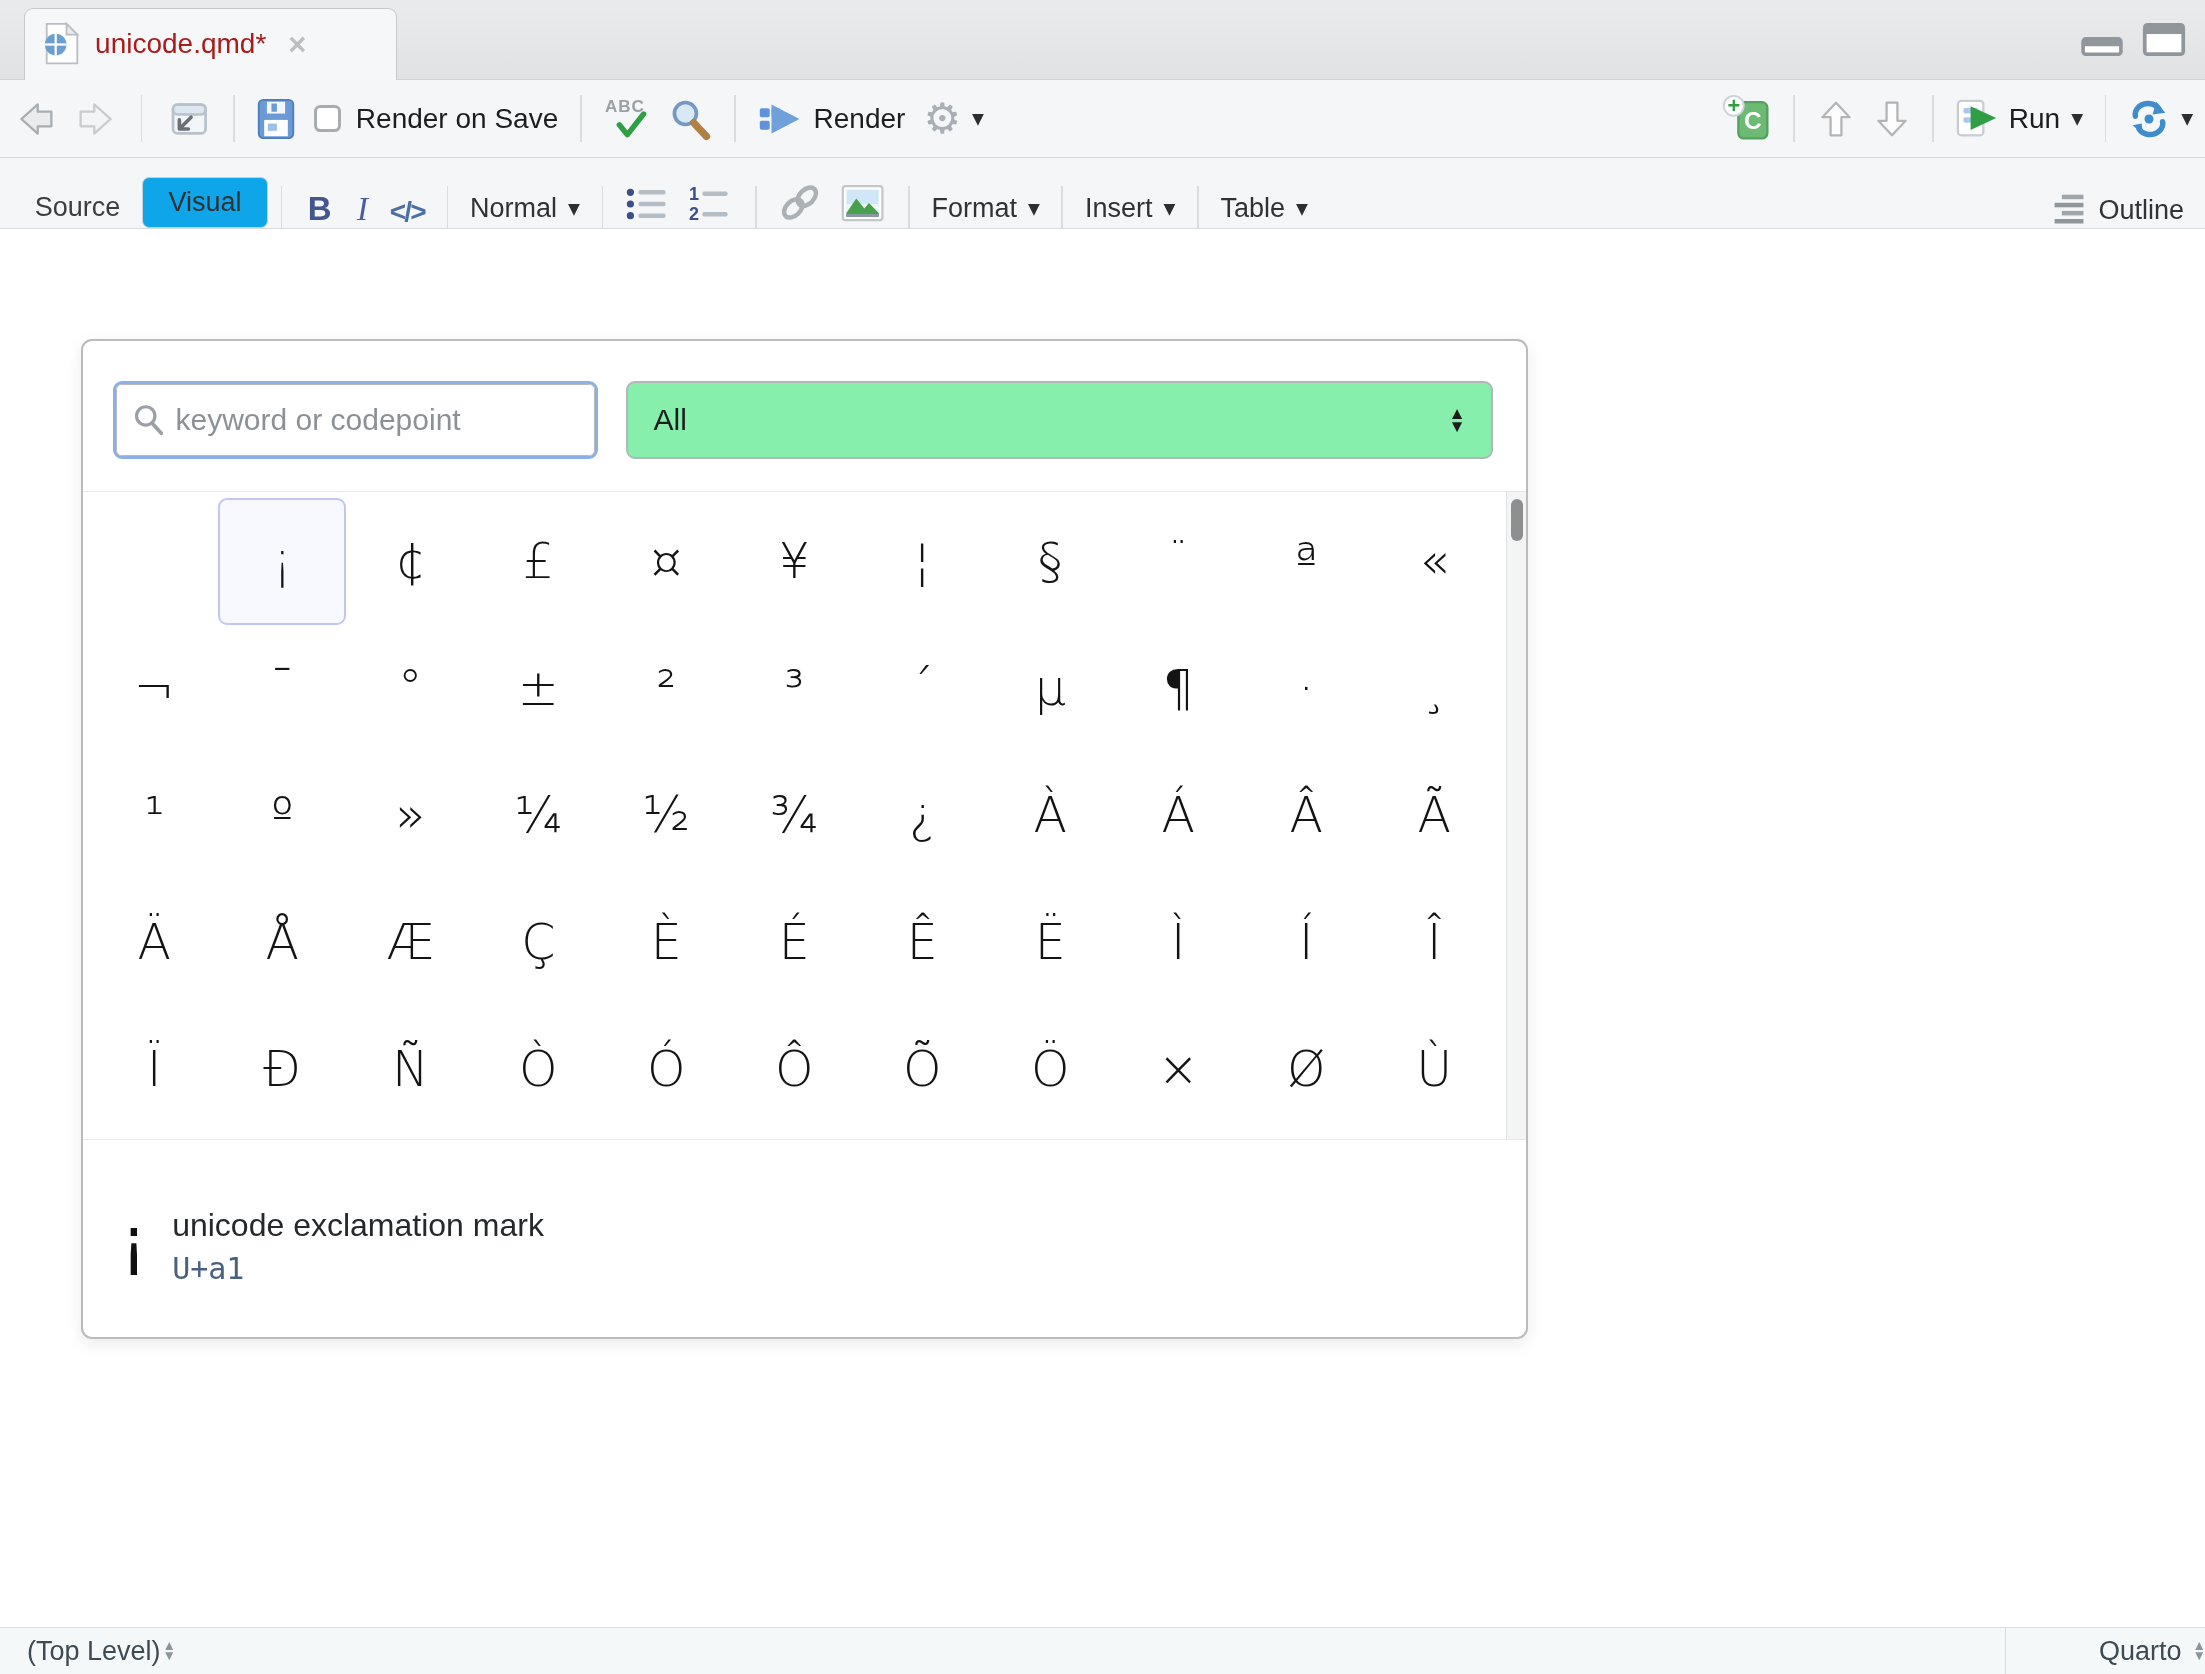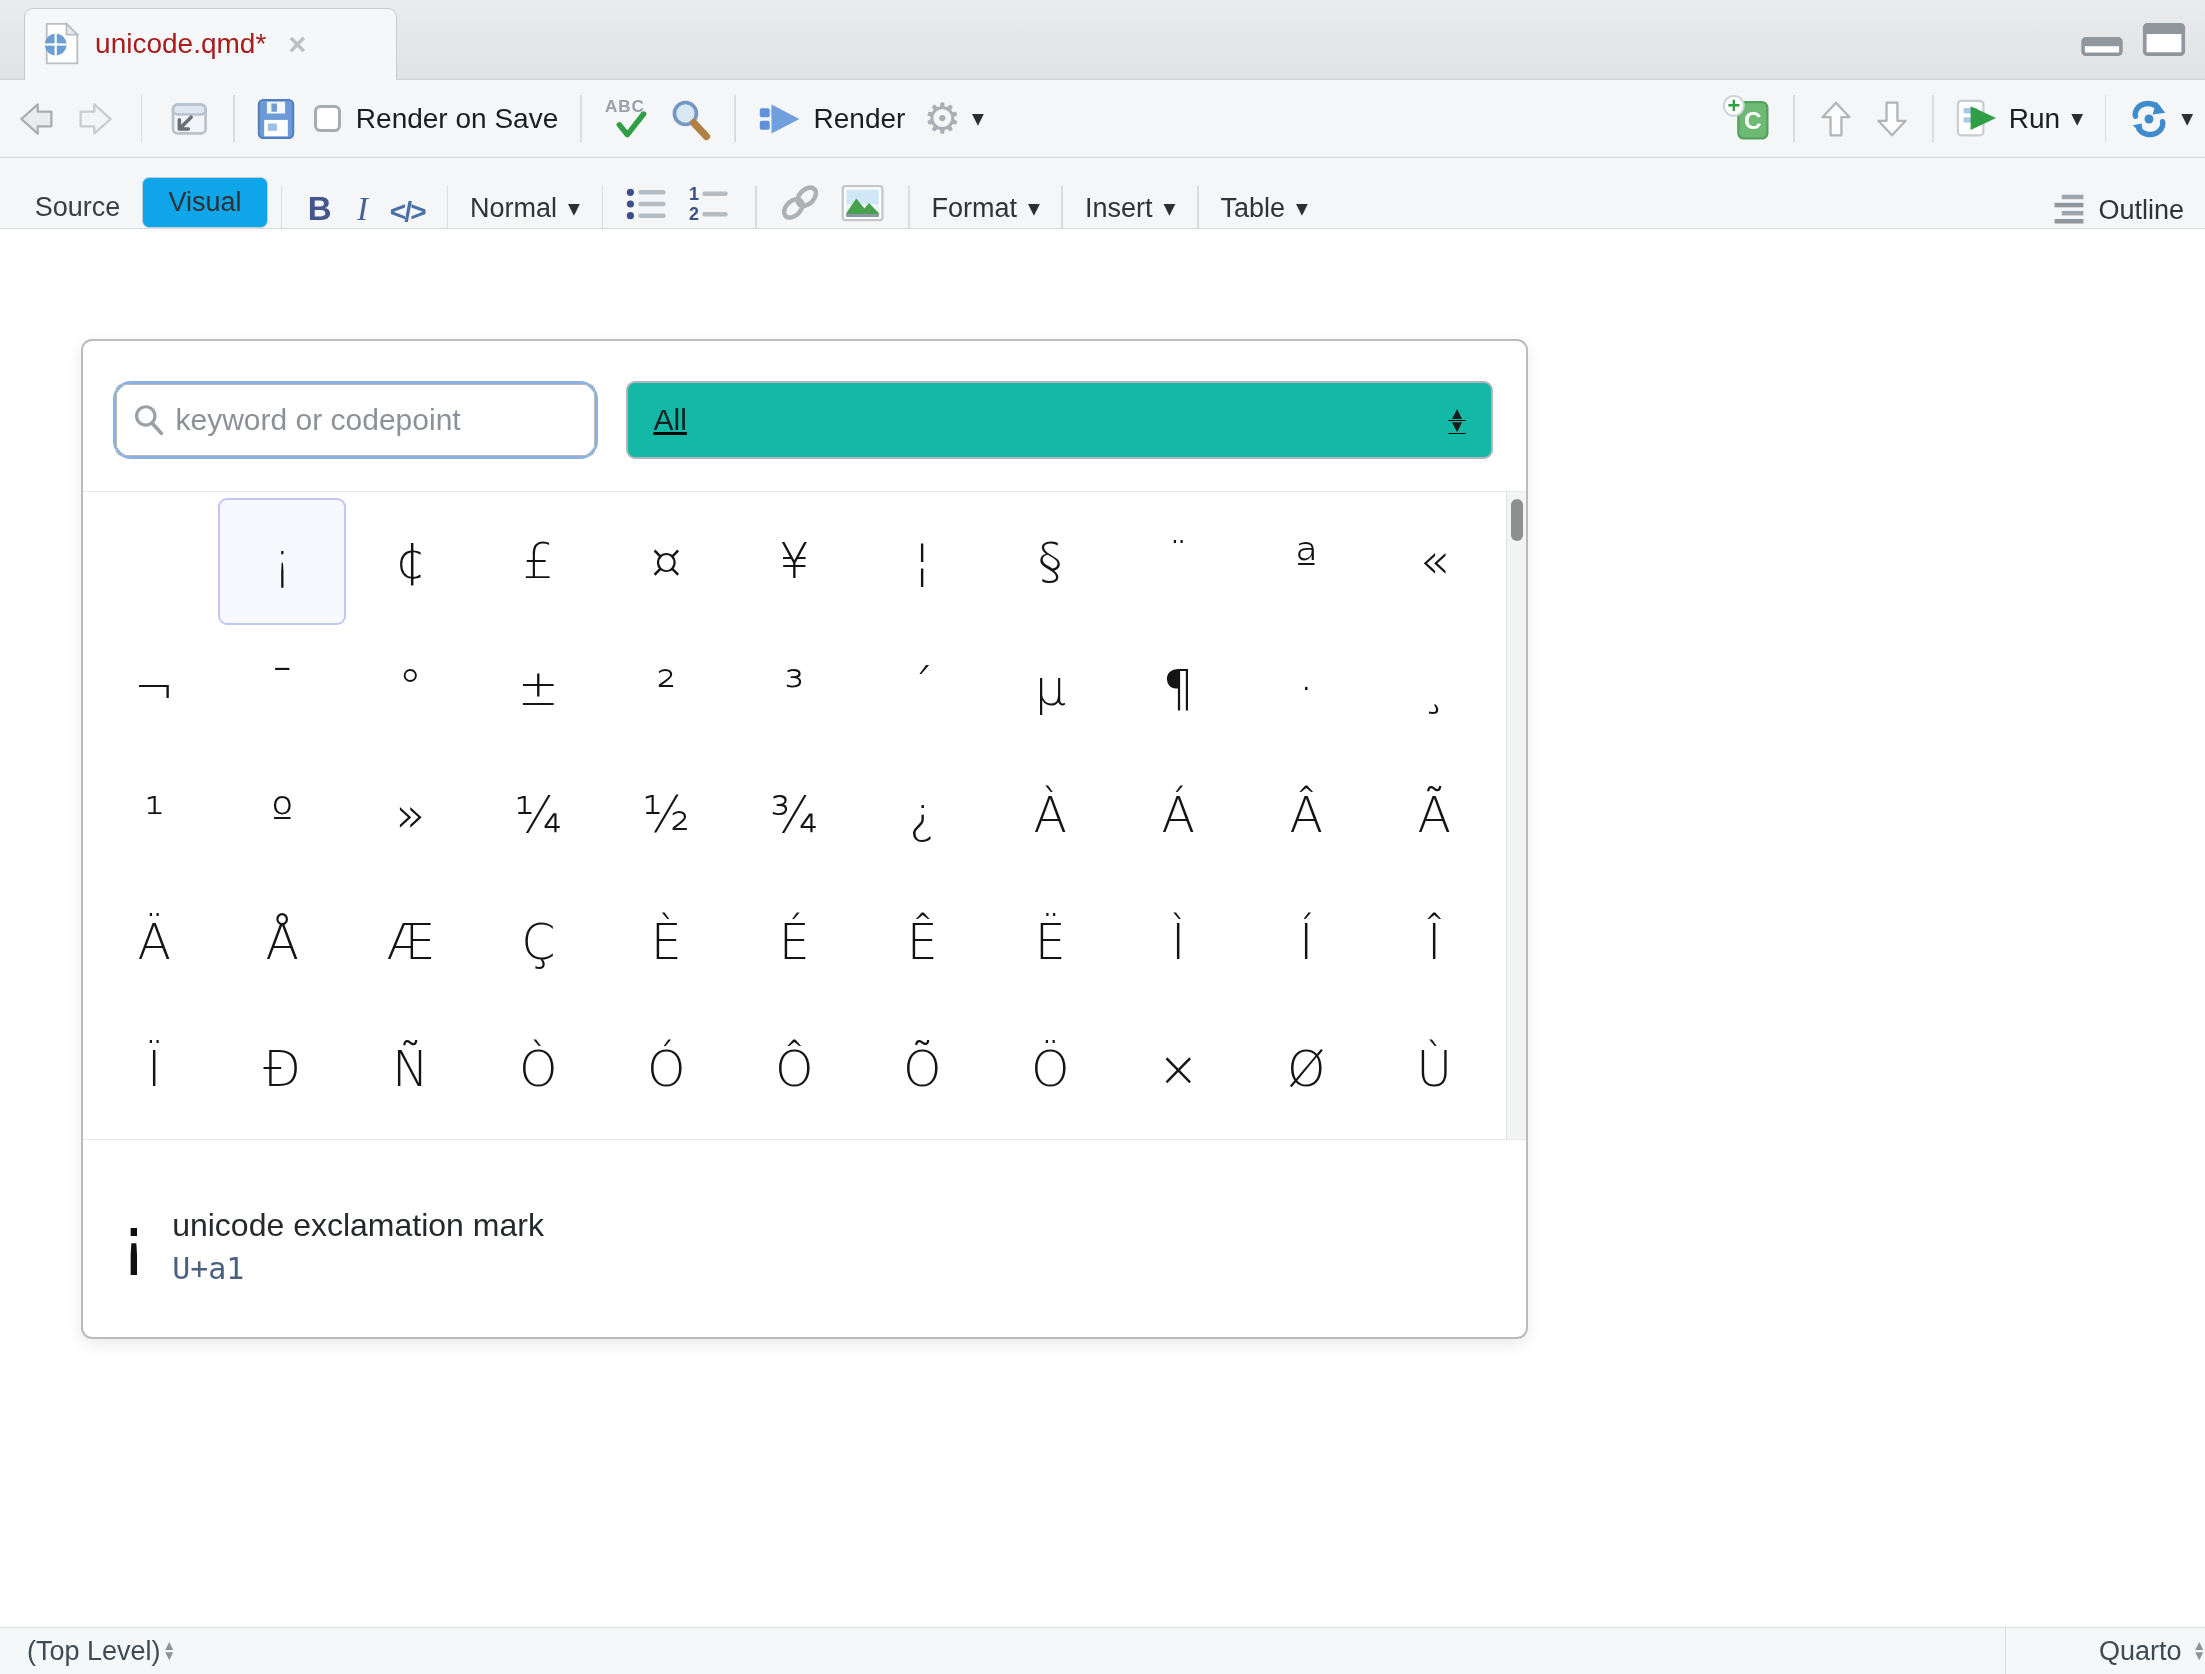--- a/index.html
+++ b/index.html
@@ -40,28 +40,28 @@
   .menu-lbl { font-size:27px; color:#303335; }
   .outline-grp { display:flex; align-items:center; gap:9px; cursor:pointer; }
 
   
   .editor { position:relative; height:1398px; background:#ffffff; }
 
   
   .popup { position:absolute; left:81px; top:110px; width:1447px; height:1000px; background:#fff;
            border:2.7px solid #b9bbbd; border-radius:11px; box-shadow:0 5.5px 16.4px rgba(0,0,0,0.08); }
   .picker-top { display:flex; padding:40px 0 0 30px; gap:28px; }
-  .search-outer { width:485px; height:78px; border:3.6px solid #8cb0e4; border-radius:18px; background:#fff; }
+  .search-outer { width:485px; height:78px; border:3.6px solid #8cb0e4; border-radius:9px; background:#fff; }
   .search-inner { width:100%; height:100%; border:1.8px solid #b7babd; border-radius:5.5px;
                   display:flex; align-items:center; padding:0 14.5px; gap:11px; }
   .search-inner input { border:none; outline:none; font-size:30px; color:#333; width:100%;
                         font-family:"Liberation Sans",sans-serif; background:transparent; }
   .search-inner input::placeholder { color:#8b9196; }
-  .cat-select { width:867px; height:78px; border:2.7px solid #b3b6b9; border-radius:9px; background:#14b8a6;
-                display:flex; align-items:center; justify-content:space-between; padding:0 25.5px; cursor:pointer;text-decoration:underline; }
+  .cat-select { width:867px; height:78px; border:2.7px solid #b3b6b9; border-radius:9px; background:#86efac;
+                display:flex; align-items:center; justify-content:space-between; padding:0 25.5px; cursor:pointer; }
   .cat-select .val { font-size:30px; color:#1c1e20; }
   .spin { display:flex; flex-direction:column; line-height:0.78; font-size:17.3px; color:#1b1b1b; text-align:center; }
   .grid-wrap { position:relative; margin-top:32px; height:649px;
                border-top:1.8px solid #e7e8e9; border-bottom:1.8px solid #e7e8e9; overflow:hidden; }
   .grid { display:grid; grid-template-columns:repeat(11,128px); grid-auto-rows:127px; padding:5.5px 0 0 7.3px; }
   .cell { display:flex; align-items:center; justify-content:center; font-size:49px; color:#141414;
           font-family:"DejaVu Sans",sans-serif; font-weight:300; cursor:pointer; border-radius:9px; }
   .cell.selected { border:2.7px solid #c1c7f0; background:#f8f9fe; }
   .vscroll { position:absolute; right:0; top:0; bottom:0; width:20px; background:#f3f4f4; border-left:0.9px solid #e2e3e4; }
   .vthumb { position:absolute; left:3.6px; top:7.3px; width:12.7px; height:42px; background:#8d8f90; border-radius:7.3px; }

